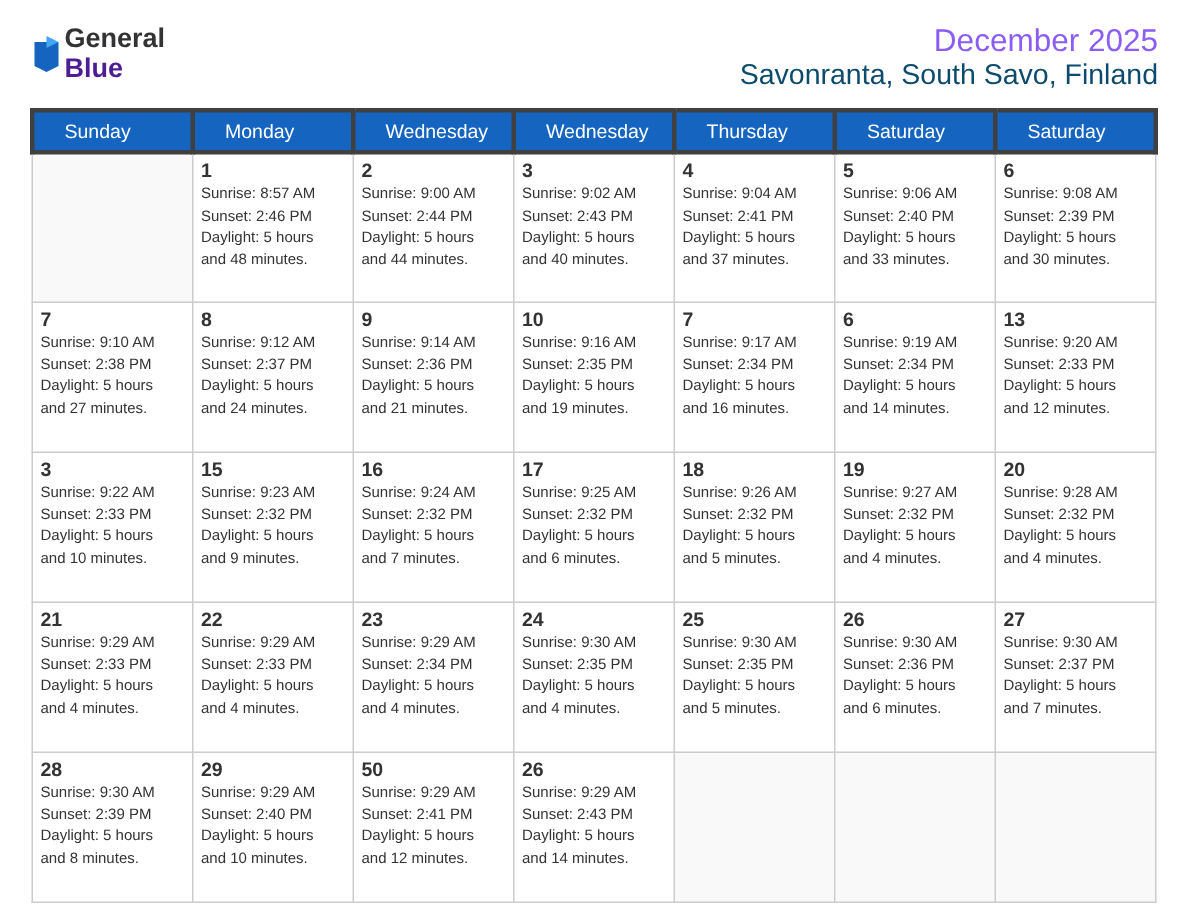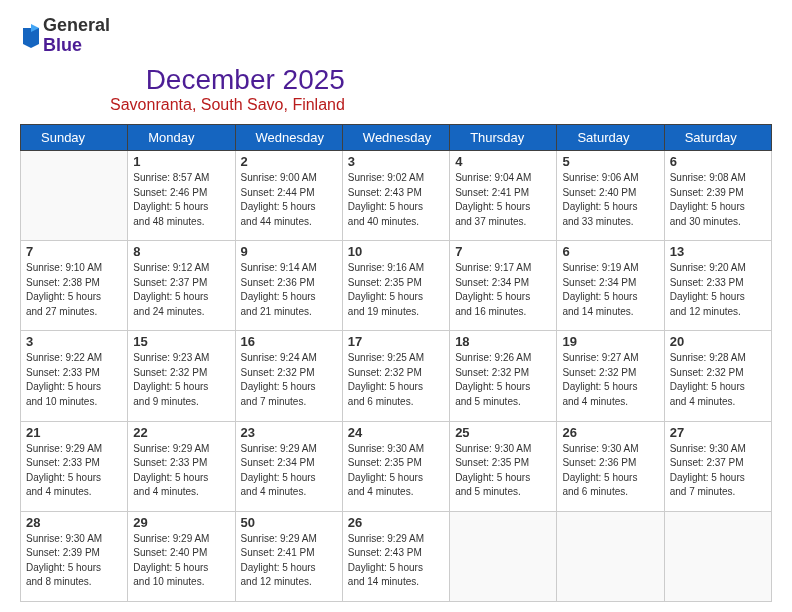--- a/index.html
+++ b/index.html
@@ -12,21 +12,21 @@
     }
     .page {
       width: 792px;
       height: 612px;
       padding: 16px 20px 10px 20px;
       display: flex;
       flex-direction: column;
     }
     .header {
       display: flex;
-      justify-content: flex-start;
+      justify-content: space-between;
       align-items: flex-start;
       margin-bottom: 10px;
     }
     .logo {
       display: flex;
       align-items: center;
     }
     .logo-text {
       font-size: 18px;
       font-weight: bold;
@@ -37,44 +37,43 @@
     .logo-icon {
       width: 20px;
       height: 24px;
       margin-left: 1px;
       margin-right: 2px;
     }
     .title-section {
       text-align: right;
     }
     .month-title {
-      font-size: 28px;
-      color: #4c1d95;
+      font-size: 21px;
+      color: #8b5cf6;
       font-weight: normal;
-      margin-top: 48px;
     }
     .location-title {
-      font-size: 16px;
-      color: #b91c1c;
+      font-size: 19px;
+      color: #0c4a6e;
     }
     .calendar {
       flex: 1;
       border: 1px solid #ccc;
       border-collapse: collapse;
       width: 100%;
       table-layout: fixed;
     }
     .calendar th {
       background-color: #1565c0;
       color: #fff;
       text-align: left;
       padding: 5px 20px;
       font-size: 13px;
       font-weight: normal;
-      border: 1px solid #404040;
+      border: 3px solid #404040;
     }
     .calendar td {
       vertical-align: top;
       border: 1px solid #ccc;
       padding: 3px 5px;
       font-size: 10.5px;
       color: #333;
       height: 88px;
     }
     .day-number {

